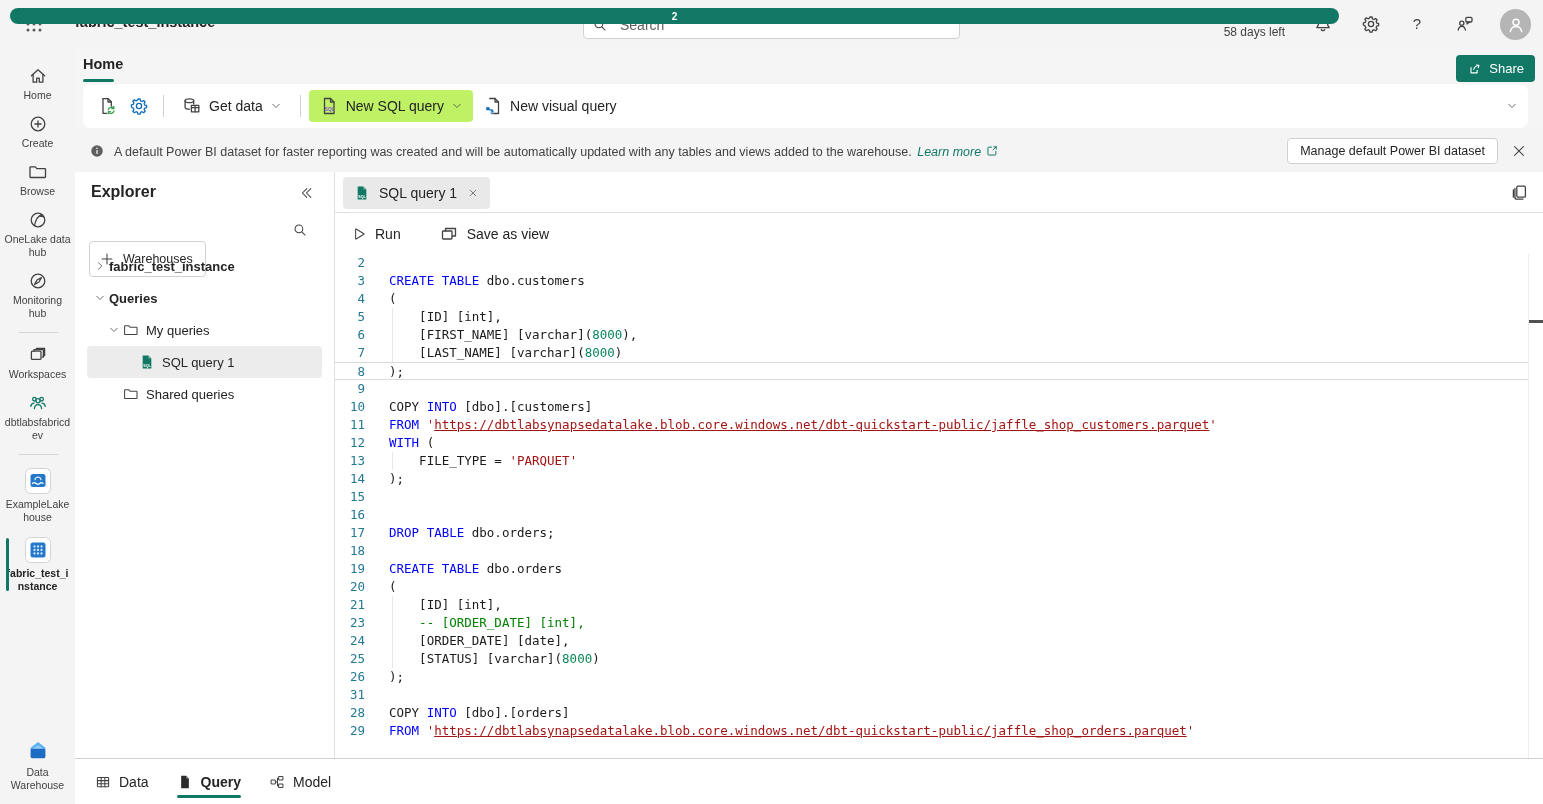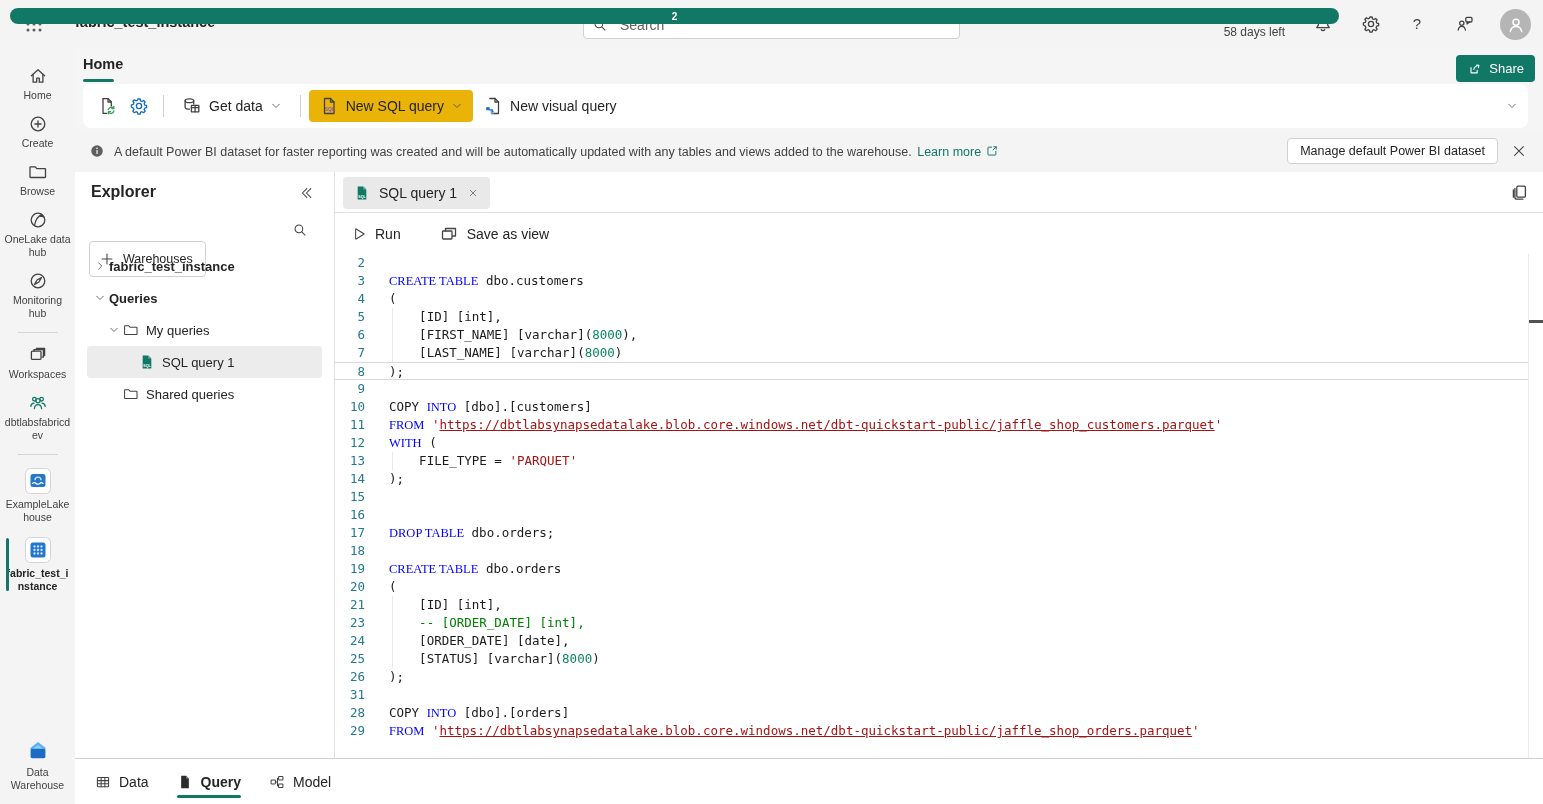--- a/index.html
+++ b/index.html
@@ -31,27 +31,27 @@
 
   
   #ribbon-bg { position:absolute; left:75px; top:48px; right:0; height:124px; background:#f5f5f5; }
   #home-tab { position:absolute; left:83px; top:56px; font-size:14.5px; font-weight:600; color:#242424; cursor:pointer; }
   #home-underline { position:absolute; left:83px; top:79px; width:31px; height:3px; border-radius:2px; background:#117865; }
   #share-btn { position:absolute; right:8px; top:55px; height:27px; background:#117865; color:#fff; border-radius:4px; display:flex; align-items:center; gap:6px; padding:0 11px; font-size:13px; cursor:pointer; }
   #toolbar { position:absolute; left:83px; top:84px; width:1445px; height:44px; background:#fff; border-radius:8px; display:flex; align-items:center; padding:0 8px; }
   .tb-iconbtn { display:flex; align-items:center; justify-content:center; width:32px; height:32px; border-radius:4px; cursor:pointer; }
   .tb-divider { width:1px; height:22px; background:#d1d1d1; margin:0 8px; }
   .tb-btn { display:flex; align-items:center; gap:7px; height:32px; padding:0 10px; border-radius:4px; font-size:14px; color:#242424; cursor:pointer;text-align:center; }
-  .tb-btn.highlight { background:#eab308; }
+  .tb-btn.highlight { background:#bef264; }
   #toolbar-overflow { position:absolute; right:10px; top:16px; cursor:pointer; }
 
   
   #banner { position:absolute; left:75px; top:130px; right:0; height:42px; background:#f4f4f4; display:flex; align-items:center; padding:0 12px 0 14px; gap:9px; }
   #banner-text { font-size:12.5px; color:#424242; }
-  #banner-link { color:#117865; cursor:pointer; margin-left:2px; }
+  #banner-link { color:#117865; cursor:pointer; margin-left:2px;font-style:italic; }
   #banner-spacer { flex:1; }
   #banner-manage { height:26px; background:#fff; border:1px solid #d1d1d1; border-radius:4px; font-size:12.5px; color:#242424; display:flex; align-items:center; padding:0 12px; white-space:nowrap; cursor:pointer; }
   #banner-close { cursor:pointer; margin:0 4px; }
 
   
   #rail { position:absolute; left:0; top:48px; width:75px; bottom:0; background:#f4f4f4; display:flex; flex-direction:column; align-items:center; padding-top:12px; z-index:4; }
   .rail-item { position:relative; width:75px; display:flex; flex-direction:column; align-items:center; gap:3px; padding:6px 4px; cursor:pointer; }
   .rail-item .lbl { font-size:10.5px; line-height:13px; color:#424242; text-align:center; width:66px; overflow-wrap:break-word; }
   .rail-item.selected .lbl { font-weight:700; color:#242424; }
   .rail-item.selected::before { content:""; position:absolute; left:6px; top:8px; bottom:8px; width:3px; border-radius:2px; background:#117865; }
@@ -81,21 +81,21 @@
   #cmdbar { position:absolute; left:0; top:41px; right:0; height:41px; display:flex; align-items:center; padding-left:10px; gap:26px; }
   .cmd-btn { display:flex; align-items:center; gap:8px; font-size:14px; color:#242424; cursor:pointer; padding:4px 6px; border-radius:4px; }
 
   
   #code { position:absolute; left:0; top:82px; width:1193px; bottom:0; overflow:hidden; font-family:"DejaVu Sans Mono","Liberation Mono",monospace; font-size:12.5px; }
   .code-line { position:relative; height:18px; line-height:18px; display:flex; white-space:pre; }
   .code-line .ln { width:30px; text-align:right; color:#237893; flex:none; }
   .code-line .ctext { padding-left:24px; }
   .code-line .guide { position:absolute; left:57px; top:0; bottom:0; border-left:1px solid #e8e8e8; }
   .code-line.current { border-top:1px solid #d9d9d9; border-bottom:1px solid #d9d9d9; }
-  .tok-k { color:#0000ff;font-family:Liberation Serif, serif; }
+  .tok-k { color:#0000ff; }
   .tok-p { color:#1b1b1b; }
   .tok-num { color:#098658; }
   .tok-s { color:#a31515; }
   .tok-u { color:#a31515; text-decoration:underline; }
   .tok-c { color:#008000; }
   #overview-ruler { position:absolute; right:0; top:82px; width:15px; bottom:0; background:#fff; border-left:1px solid #ececec; }
   #ruler-cursor-mark { position:absolute; left:0; right:0; top:66px; height:3px; background:#515151; }
 
   
   #bottombar { position:absolute; left:75px; right:0; bottom:0; height:46px; background:#fff; border-top:1px solid #d1d1d1; display:flex; align-items:flex-start; padding-left:20px; gap:28px; }

